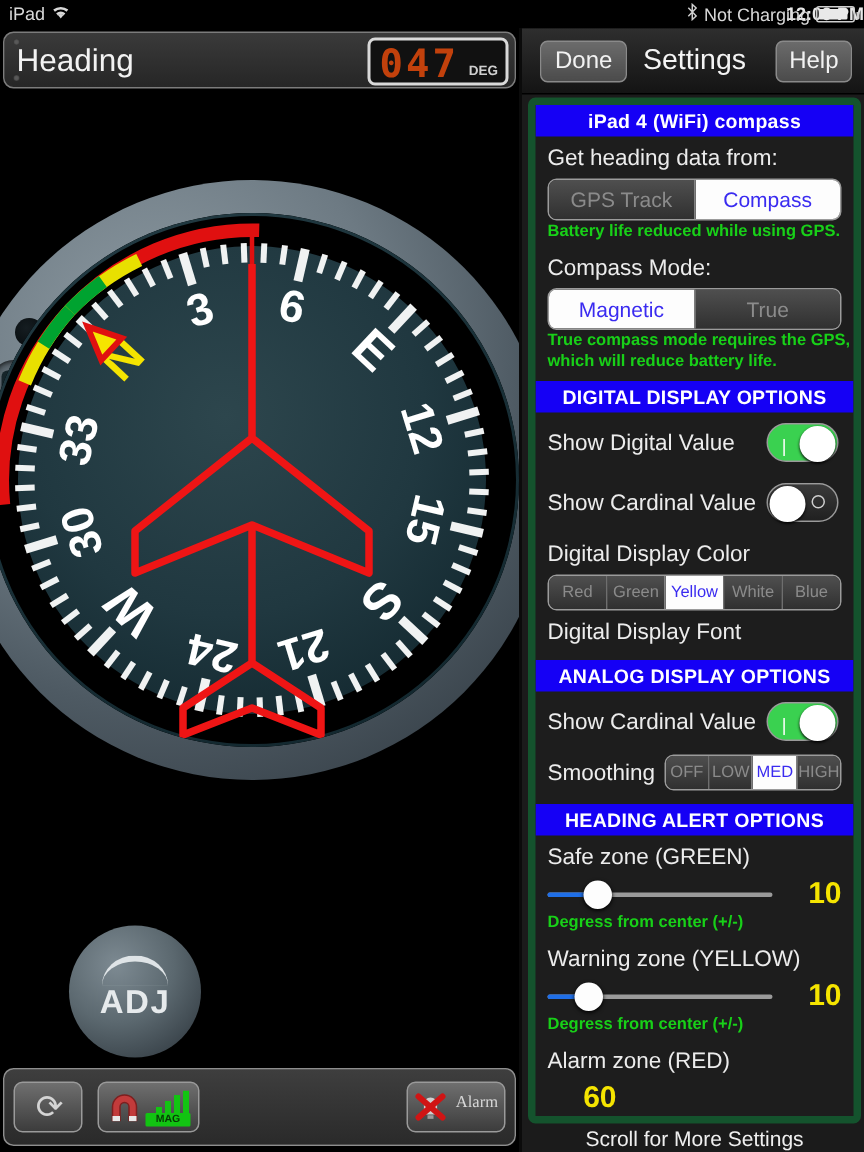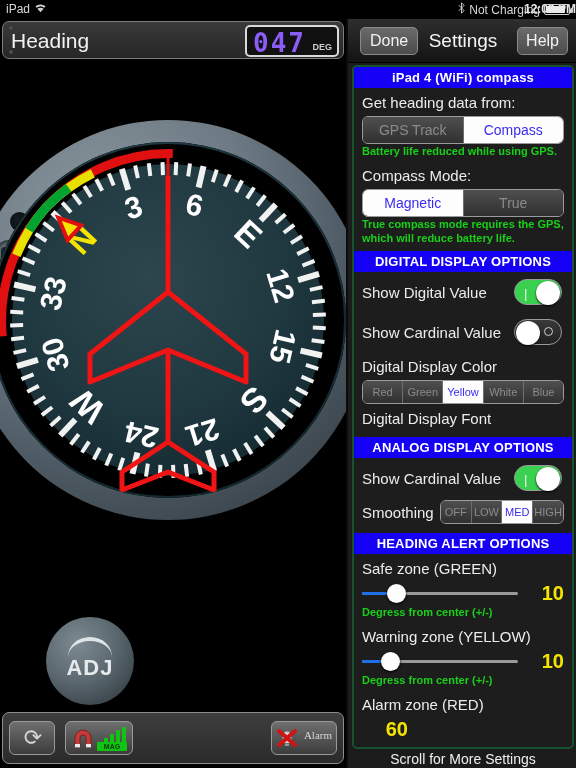--- a/index.html
+++ b/index.html
@@ -25,21 +25,21 @@
 
   
   .headbar { position:absolute; left:2px; top:21px; width:342px; height:38px;
              background:linear-gradient(#3a3a3a,#262626); border:1px solid #7c7c7c;
              border-radius:7px; }
   .headbar .screw { position:absolute; width:4px; height:4px; border-radius:50%;
                     background:#5a5a5a; box-shadow:inset 0 0 1px #111; }
   .heading-label { position:absolute; left:8px; top:7px; color:#f2f2f2; font-size:21px; }
   .lcdbox { position:absolute; left:242px; top:3px; width:94px; height:32px;
             background:#111; border:2px solid #d9d9d9; border-radius:5px; }
-  .lcd-digits { position:absolute; left:6px; top:1px; color:#8b5cf6; font-size:26px;
+  .lcd-digits { position:absolute; left:6px; top:1px; color:#c2410c; font-size:26px;
                 font-weight:bold; letter-spacing:2px;
                 font-family:"DejaVu Sans Mono", monospace; }
   .lcd-deg { position:absolute; right:5px; bottom:3px; color:#cfcfcf; font-size:9px;
              font-weight:bold; }
 
   
   .compass-stage { position:absolute; left:0; top:62px; width:346px; height:648px;
                    background:#000; overflow:hidden; }
   .bezel { position:absolute; left:-32px; top:58px; width:400px; height:400px;
            border-radius:50%;
@@ -99,21 +99,21 @@
   .set-title { position:absolute; left:0; top:11px; width:230px; text-align:center;
                color:#f4f4f4; font-size:19px; }
   .btn-done { position:absolute; left:12px; top:8px; padding:4px 9px;
               background:linear-gradient(#6b6b6b,#4b4b4b); border:1px solid #8a8a8a;
               border-radius:5px; color:#f2f2f2; font-size:16px; }
   .btn-help { position:absolute; right:10px; top:8px; padding:4px 8px;
               background:linear-gradient(#6b6b6b,#4b4b4b); border:1px solid #8a8a8a;
               border-radius:5px; color:#f2f2f2; font-size:16px; }
 
   .scroll { position:absolute; left:4px; top:46px; width:222px; height:684px;
-            background:#1d1d1d; border:2px solid #14532d; border-radius:5px;
+            background:#1d1d1d; border:5px solid #14532d; border-radius:5px;
             overflow:hidden; }
   .sec-hdr { background:#1500f5; color:#fff; font-size:13px; font-weight:bold;
              text-align:center; padding:3px 0; letter-spacing:.2px; }
   .row-lbl { color:#ececec; font-size:15px; padding:6px 0 3px 8px; }
   .hint { color:#18d018; font-size:11px; font-weight:bold; padding:1px 0 2px 8px;
           line-height:1.25; }
 
   
   .seg { display:flex; margin:2px 8px 0 8px; border:1px solid #9b9b9b;
          border-radius:6px; overflow:hidden; }

